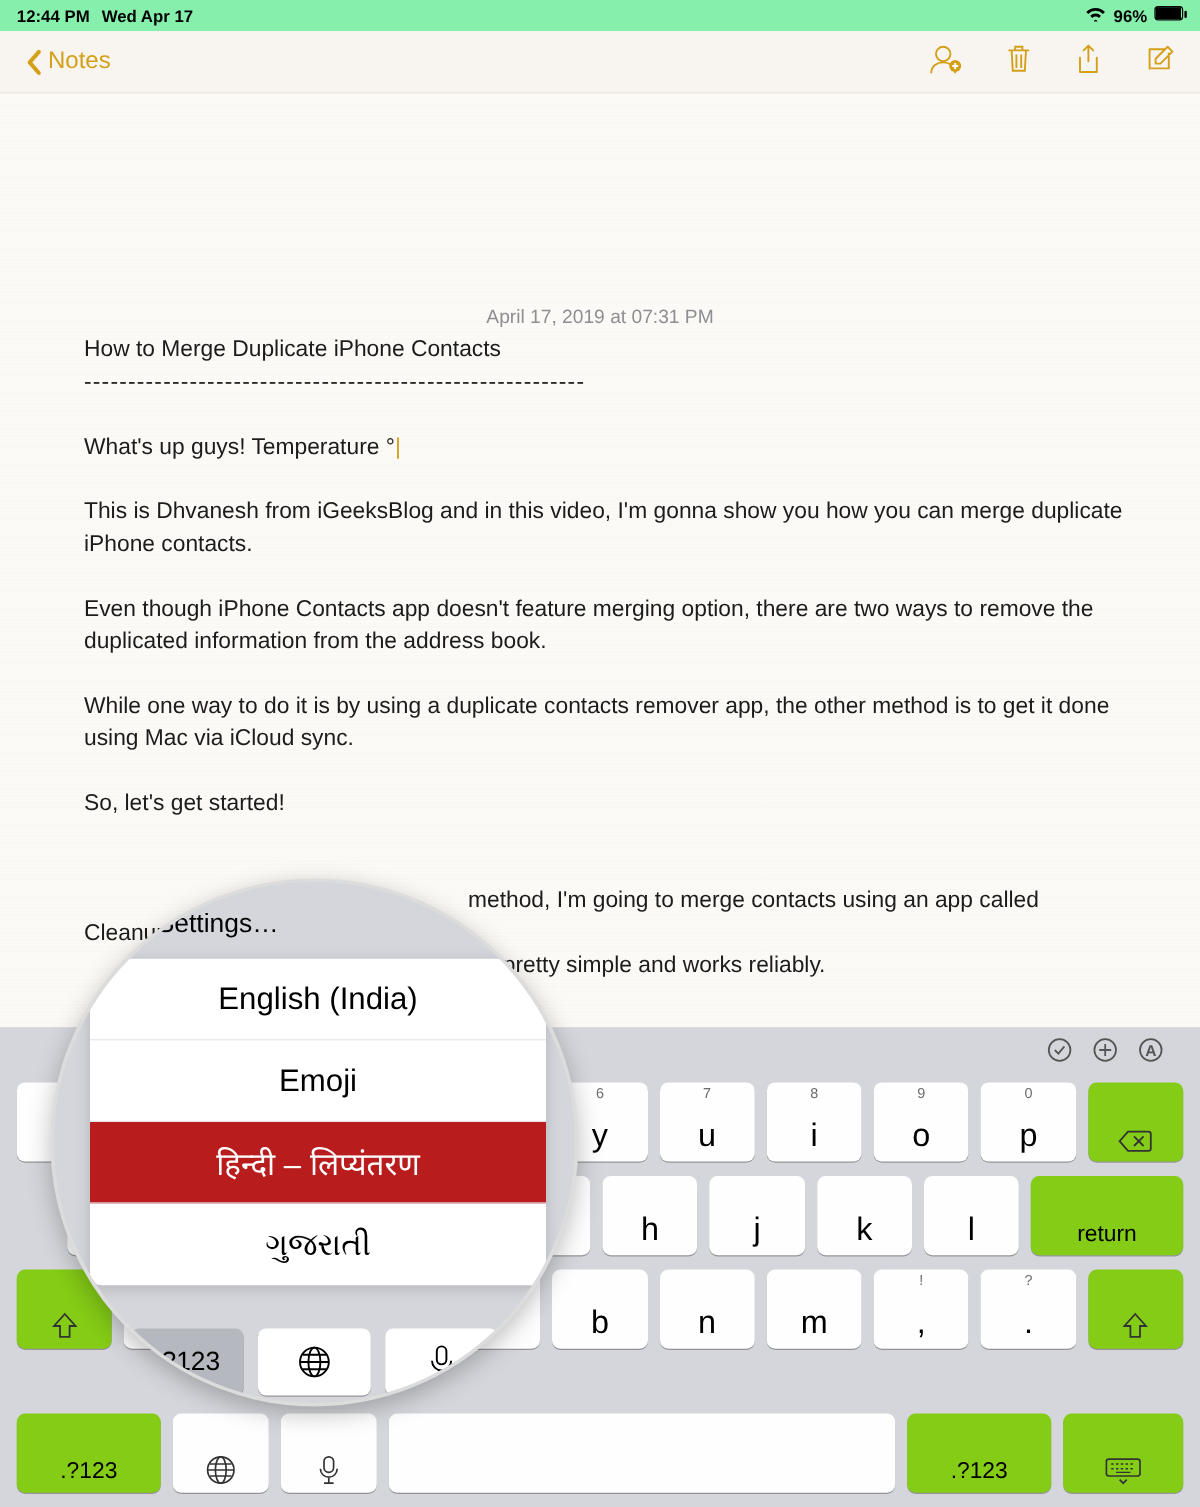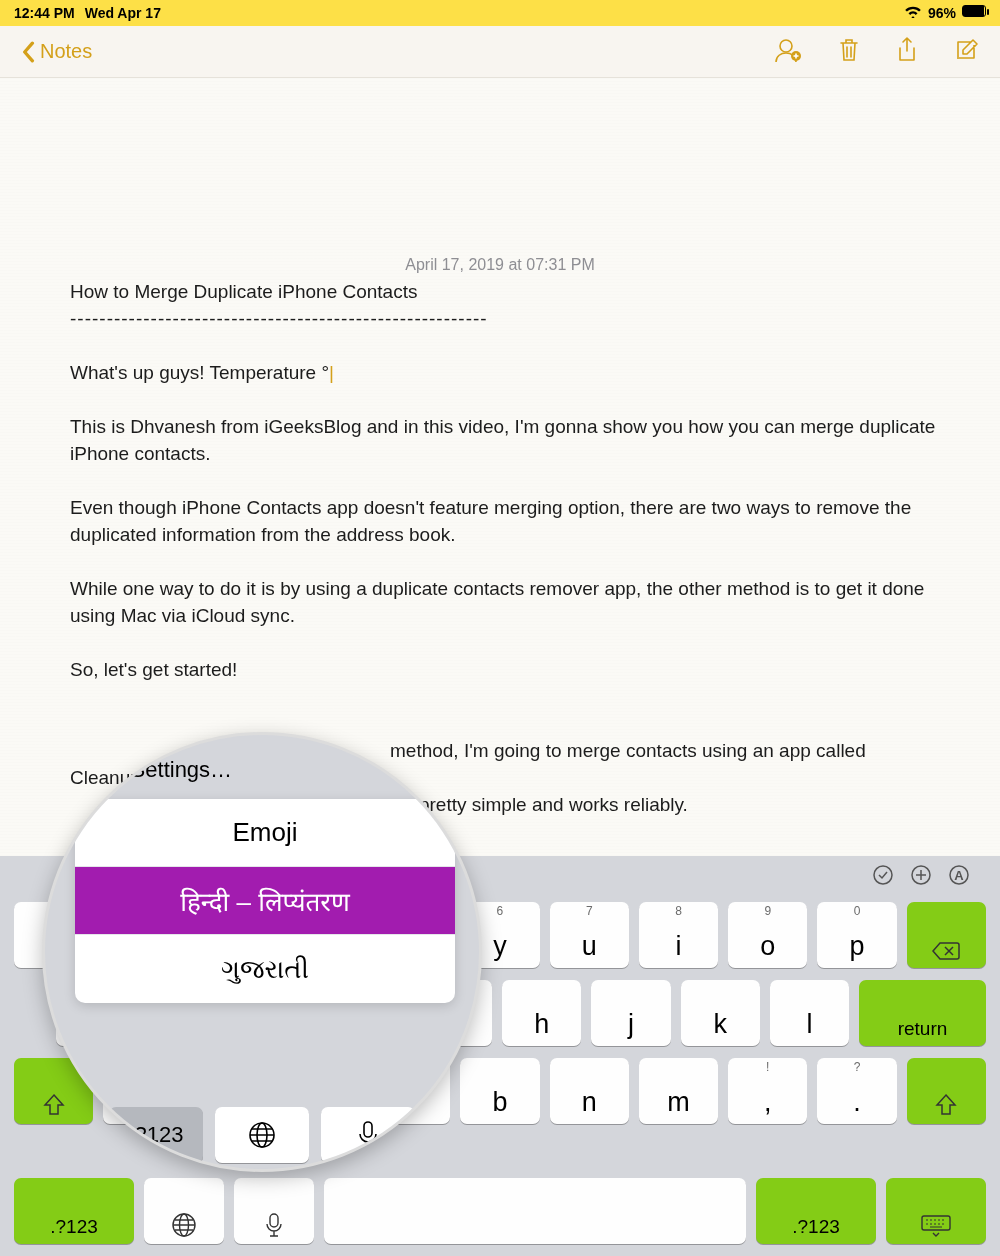--- a/index.html
+++ b/index.html
@@ -1,21 +1,21 @@
 <!DOCTYPE html>
 <html><head>
 <meta charset="utf-8">
 <style>
   * { box-sizing: border-box; margin: 0; padding: 0; }
   html, body { width: 1000px; height: 1256px; overflow: hidden; font-family: -apple-system, "Helvetica Neue", Arial, sans-serif; }
   body { background: #f5f5f2; }
 
   .status-bar {
     height: 26px;
-    background: #fde047;
+    background: #86efac;
     display: flex; align-items: center; justify-content: space-between;
     padding: 0 14px;
     font-size: 14px; font-weight: 600;
     color: #000;
   }
   .status-left { display: flex; gap: 10px; align-items: center; }
   .status-right { display: flex; gap: 6px; }
   .battery {
     width: 24px; height: 12px; border: 1.5px solid #000; border-radius: 3px; position: relative;
     background: linear-gradient(to right, #000 96%, transparent 96%);
@@ -95,21 +95,21 @@
   .mag-list {
     position: absolute; top: 64px; left: 30px; width: 380px;
     background: #fff; border-radius: 10px; overflow: hidden;
     box-shadow: 0 3px 12px rgba(0,0,0,0.15);
   }
   .mag-item {
     height: 68px; display: flex; align-items: center; justify-content: center;
     font-size: 26px; border-bottom: 1px solid #e5e5ea;
   }
   .mag-item:last-child { border-bottom: none; }
-  .mag-item.selected { background: #a21caf; color: #fff; }
+  .mag-item.selected { background: #b91c1c; color: #fff; }
   .mag-kb-keys {
     position: absolute; bottom: 6px; left: 14px; right: 14px;
     display: flex; gap: 12px; justify-content: center;
   }
   .mag-key {
     width: 94px; height: 56px;
     background: #b5b8be;
     border-radius: 7px;
     box-shadow: 0 1px 0 rgba(0,0,0,0.3);
     display: flex; align-items: center; justify-content: center;
@@ -371,20 +371,21 @@
           <path d="M13 19l3 3 3-3" stroke="#333" stroke-width="1.4" fill="none"></path>
         </svg>
       </div>
     </div>
 </div>
 
 <div class="magnifier">
   <div class="mag-inner">
     <div class="mag-settings-label">eyboard Settings…</div>
     <div class="mag-list" id="mag-list">
+        <div class="mag-item">English (India)</div>
         <div class="mag-item">Emoji</div>
         <div class="mag-item selected">हिन्दी – लिप्यंतरण</div>
         <div class="mag-item">ગુજરાતી</div>
       </div>
     <div class="mag-kb-keys">
       <div class="mag-key">
           <span>.?123</span>
         </div>
       <div class="mag-key white">
         <svg width="30" height="30" viewBox="0 0 30 30">

